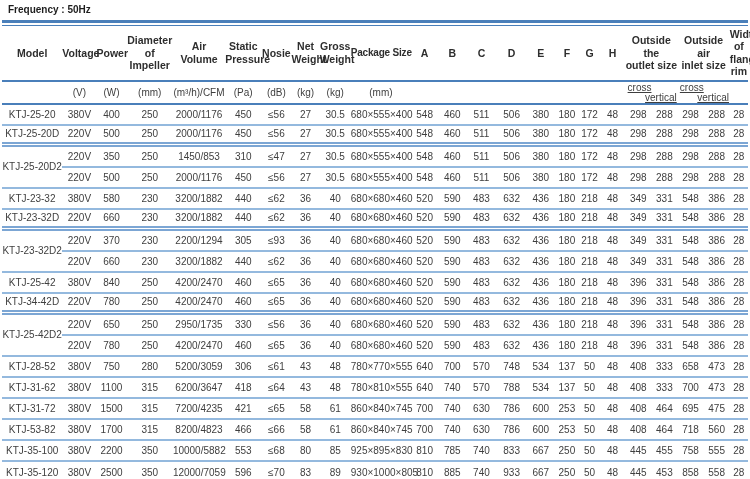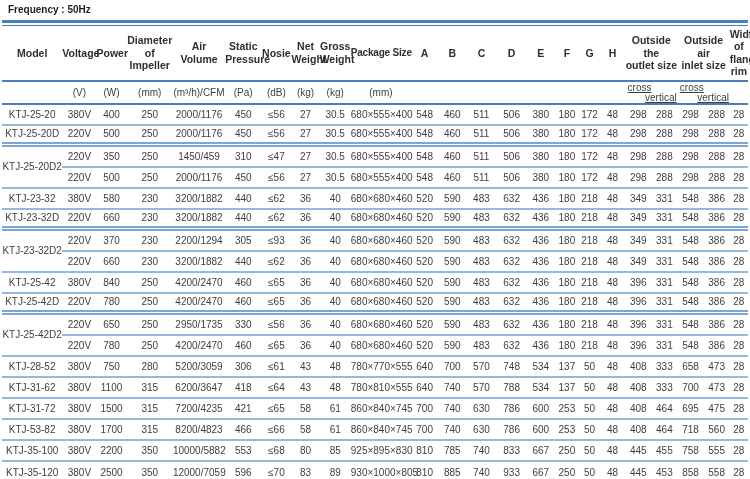--- a/index.html
+++ b/index.html
@@ -194,21 +194,21 @@
         <td>288</td>
         <td>298</td>
         <td>288</td>
         <td>28</td>
       </tr>
       <tr class="r-inner">
         <td class="model" rowspan="2">KTJ-25-20D2</td>
         <td>220V</td>
         <td>350</td>
         <td>250</td>
-        <td>1450/459</td>
+        <td>1450/853</td>
         <td>310</td>
         <td>≤47</td>
         <td>27</td>
         <td>30.5</td>
         <td>680×555×400</td>
         <td>548</td>
         <td>460</td>
         <td>511</td>
         <td>506</td>
         <td>380</td>
@@ -363,21 +363,21 @@
         <td>180</td>
         <td>218</td>
         <td>48</td>
         <td>396</td>
         <td>331</td>
         <td>548</td>
         <td>386</td>
         <td>28</td>
       </tr>
       <tr class="r-double">
-        <td class="model">KTJ-25-42D</td>
+        <td class="model">KTJ-34-42D</td>
         <td>220V</td>
         <td>780</td>
         <td>250</td>
         <td>4200/2470</td>
         <td>460</td>
         <td>≤65</td>
         <td>36</td>
         <td>40</td>
         <td>680×680×460</td>
         <td>520</td>

